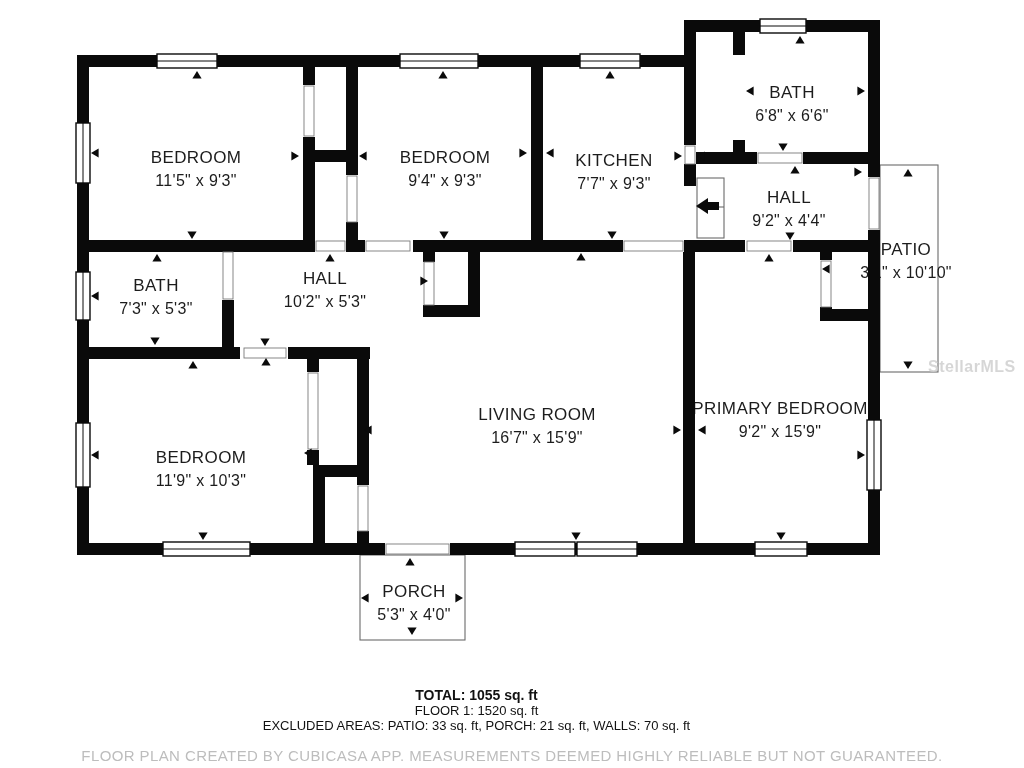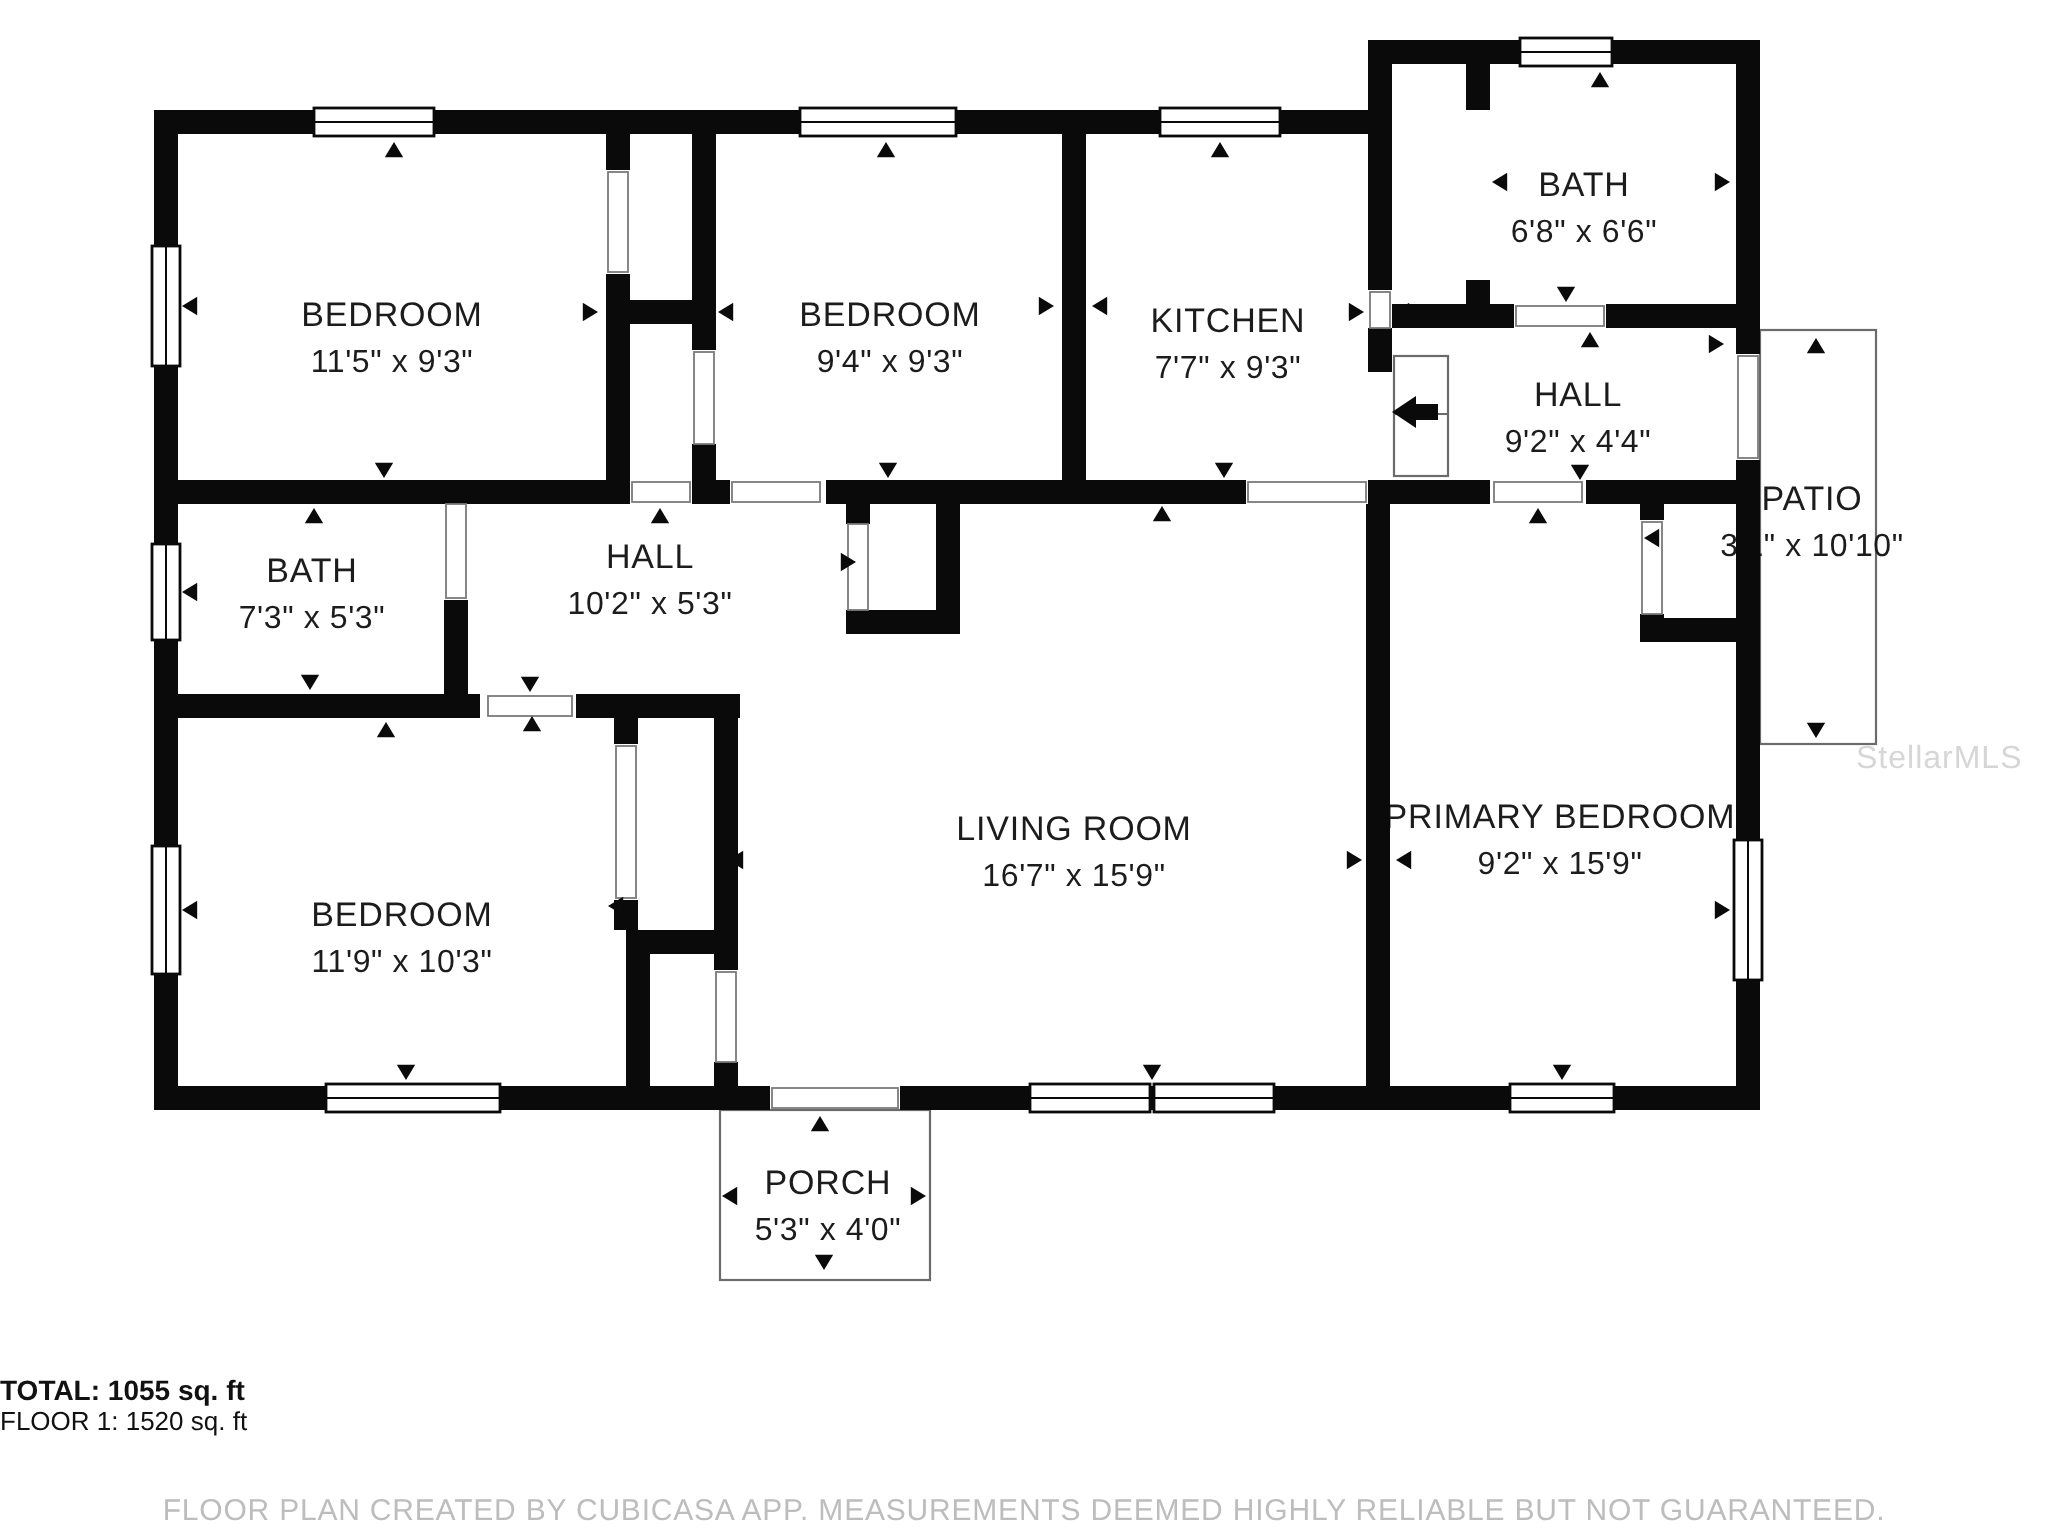--- a/index.html
+++ b/index.html
@@ -8,27 +8,27 @@
   svg text{font-family:"Liberation Sans", sans-serif;}
   .room-name{font-size:17px;fill:#1c1c1c;letter-spacing:.4px;}
   .room-dims{font-size:16px;fill:#1c1c1c;letter-spacing:.3px;}
   .wall{fill:#0a0a0a;}
   .win{fill:#ffffff;stroke:#0a0a0a;stroke-width:1.4;}
   .winline{stroke:#0a0a0a;stroke-width:1;}
   .slider{fill:#ffffff;stroke:#7a7a7a;stroke-width:.9;}
   .thin{fill:none;stroke:#6b6b6b;stroke-width:1.1;}
   .tri{fill:#0a0a0a;}
   .entry{fill:#0a0a0a;}
-  #summary{position:absolute;left:0;top:688px;width:953px;text-align:left;color:#111;}
+  #summary{position:absolute;left:0;top:688px;width:953px;text-align:center;color:#111;}
   #summary .tot{font-size:14px;font-weight:bold;line-height:15px;}
   #summary .ln{font-size:13px;line-height:15px;}
   #disclaimer{position:absolute;left:0;top:747px;width:1024px;text-align:center;
               font-size:15px;letter-spacing:.4px;color:#bdbdbd;}
-  #watermark{position:absolute;left:928px;top:371px;font-size:16px;color:#d0d0d0;
-             letter-spacing:.5px;font-weight:normal;opacity:.85;}
+  #watermark{position:absolute;left:928px;top:358px;font-size:16px;color:#d0d0d0;
+             letter-spacing:.5px;font-weight:bold;opacity:.85;}
 </style>
 </head>
 <body>
 
 <div id="stage">
 
   <svg id="plan" width="1024" height="680" viewBox="0 0 1024 680" xmlns="http://www.w3.org/2000/svg">
 
     <defs>
       <path id="t-up" class="tri" d="M0 -4 L4.6 3.6 L-4.6 3.6 Z"></path>
@@ -245,18 +245,19 @@
         <use href="#t-right" x="858" y="172"></use>
       <use href="#t-right" x="861" y="455"></use>
         <use href="#t-right" x="424" y="281"></use>
         <use href="#t-right" x="459" y="598"></use>
     </g>
   </svg>
 
   <div id="summary">
     <div class="tot">TOTAL: 1055 sq. ft</div>
     <div class="ln">FLOOR 1: 1520 sq. ft</div>
+    <div class="ln">EXCLUDED AREAS: PATIO: 33 sq. ft, PORCH: 21 sq. ft, WALLS: 70 sq. ft</div>
   </div>
 
   <div id="disclaimer">FLOOR PLAN CREATED BY CUBICASA APP. MEASUREMENTS DEEMED HIGHLY RELIABLE BUT NOT GUARANTEED.</div>
 
   <div id="watermark">StellarMLS</div>
 </div>
 
 </body></html>

